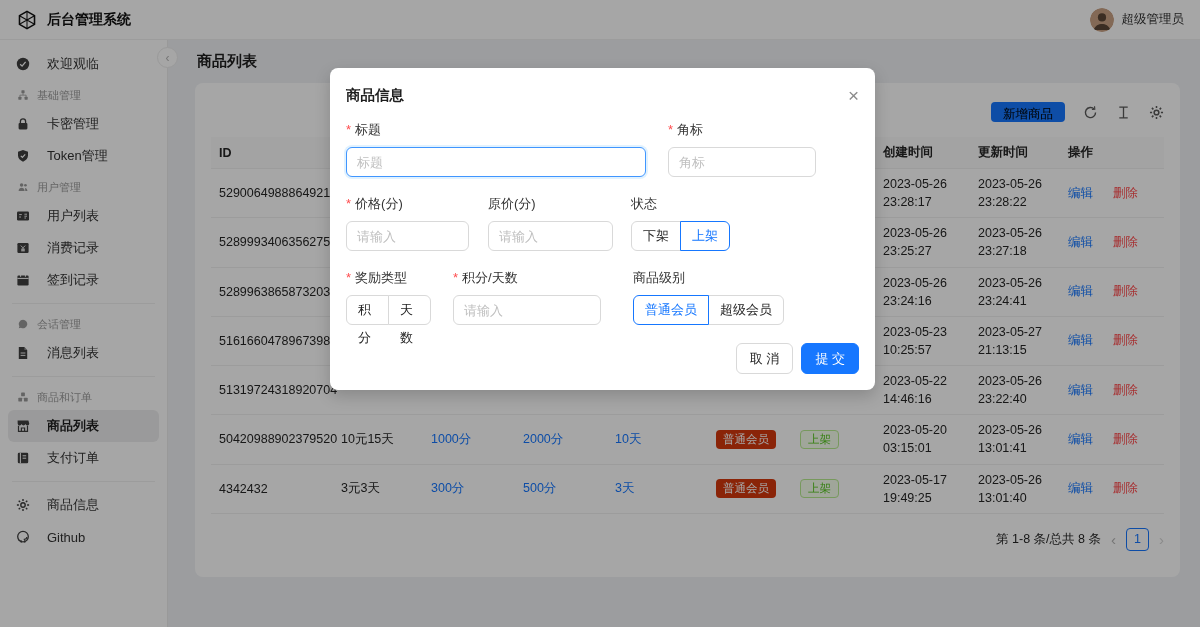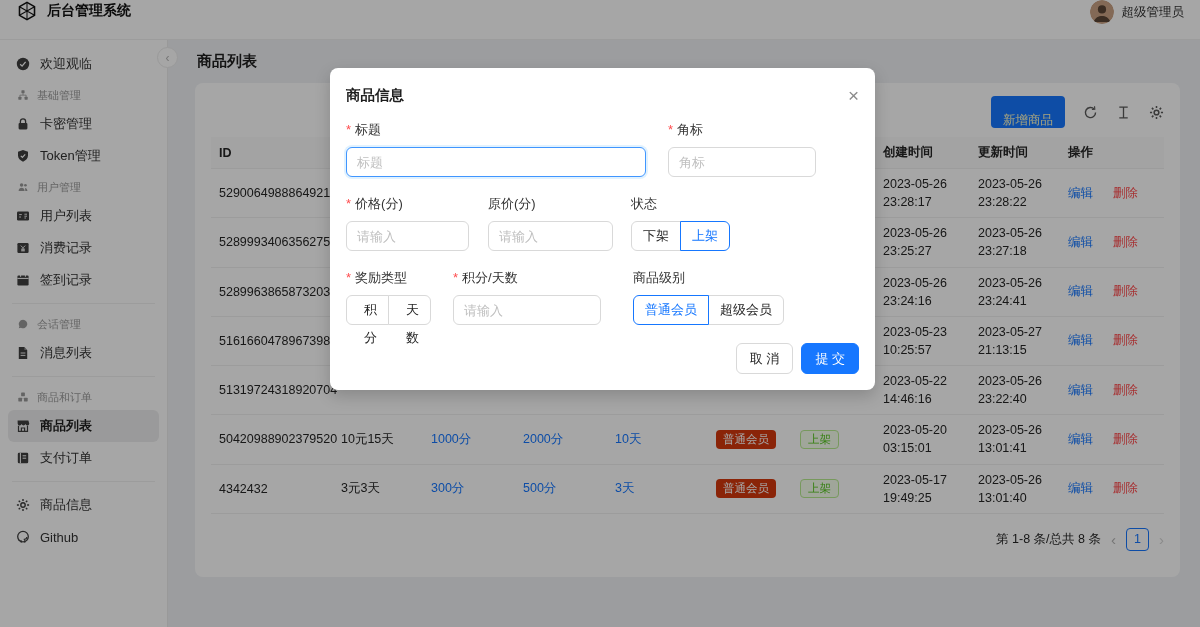--- a/index.html
+++ b/index.html
@@ -1,44 +1,44 @@
 <!DOCTYPE html>
 <html><head>
 <meta charset="utf-8">
 <style>
   * { margin:0; padding:0; box-sizing:border-box; }
   html,body { width:1200px; height:627px; overflow:hidden; }
   body { font-family:"Liberation Sans","DejaVu Sans",sans-serif; background:#f0f2f5; color:#262626; position:relative; }
 
   
-  .hdr { position:absolute; top:0; left:0; right:0; height:40px; background:#fff; display:flex; align-items:flex-start; justify-content:space-between; padding:0 16px; border-bottom:1px solid #f0f0f0; z-index:5; }
+  .hdr { position:absolute; top:0; left:0; right:0; height:40px; background:#fff; display:flex; align-items:center; justify-content:space-between; padding:0 16px; border-bottom:1px solid #f0f0f0; z-index:5; }
   .hdr-left { display:flex; align-items:center; gap:9px; }
   .hdr-title { font-size:14px; font-weight:700; color:#111; }
   .hdr-user { display:flex; align-items:center; gap:8px; cursor:pointer; }
   .hdr-user .name { font-size:12.5px; color:#333; }
   .avatar { width:24px; height:24px; border-radius:50%; overflow:hidden; display:inline-block; }
 
   
   .side { position:absolute; top:40px; left:0; bottom:0; width:168px; background:#fff; border-right:1px solid #ececec; padding-top:8px; z-index:4; }
-  .side-item { display:flex; align-items:center; gap:10px; height:32px; margin:0 8px; padding:0 8px; border-radius:6px; font-size:13px; color:#333; cursor:pointer; }
+  .side-item { display:flex; align-items:center; gap:17px; height:32px; margin:0 8px; padding:0 8px; border-radius:6px; font-size:13px; color:#333; cursor:pointer; }
   .side-item.active { background:#ededee; font-weight:600; color:#1f1f1f; }
   .side-section { display:flex; align-items:center; gap:7px; height:26px; margin:2px 8px 0; padding:0 8px; font-size:11px; color:#9a9a9a; }
   .side-section .side-icon { transform:scale(.78); }
   .side-icon { width:14px; height:14px; display:inline-flex; align-items:center; justify-content:center; color:#3f3f3f; flex:0 0 14px; }
   .side-section .side-icon { color:#9a9a9a; }
   .side-divider { height:1px; background:#f0f0f0; margin:7px 12px; }
 
   .collapse-btn { position:absolute; left:157px; top:47px; width:21px; height:21px; border-radius:50%; background:#fff; border:1px solid #ececec; color:#b5b5b5; display:flex; align-items:center; justify-content:center; font-size:12px; z-index:6; cursor:pointer; }
 
   
   .main { position:absolute; top:40px; left:168px; right:0; bottom:0; padding:8px 20px 0 27px; }
   .page-title { font-size:15px; font-weight:700; color:#1f1f1f; margin:4px 0 12px 2px; }
   .card { background:#fff; border-radius:8px; padding:14px 16px 12px; min-height:494px; }
   .card-toolbar { display:flex; justify-content:flex-end; align-items:center; gap:18px; height:30px; margin-bottom:10px; }
-  .btn-primary { background:#1677ff; color:#fef9c3; border:none; border-radius:4px; height:20px; padding:16px 12px; font-size:12.5px; cursor:pointer; font-family:inherit; }
+  .btn-primary { background:#1677ff; color:#000000; border:none; border-radius:4px; height:20px; padding:4px 12px; font-size:12.5px; cursor:pointer; font-family:inherit; }
   .tool-icon { width:15px; height:15px; color:#595959; display:inline-flex; cursor:pointer; }
 
   table { border-collapse:collapse; width:100%; table-layout:fixed; }
   thead th { background:#fafafa; font-size:12.5px; font-weight:700; color:#262626; text-align:left; padding:7px 8px; border-bottom:1px solid #f0f0f0;margin-top:48px; }
   tbody td { font-size:12.5px; color:#262626; padding:6px 8px; border-bottom:1px solid #f0f0f0; height:46px; vertical-align:middle; }
   th:nth-child(1), td:nth-child(1) { width:122px; }
   th:nth-child(2), td:nth-child(2) { width:90px; }
   th:nth-child(3), td:nth-child(3) { width:92px; }
   th:nth-child(4), td:nth-child(4) { width:92px; }
   th:nth-child(5), td:nth-child(5) { width:101px; }
@@ -73,21 +73,21 @@
   .inp::placeholder { color:#bfbfbf; }
   .inp.focused { border-color:#4096ff; box-shadow:0 0 0 2px rgba(5,145,255,.12); }
   .w-title { width:300px; }
   .w-badge { width:148px; margin-left:22px; }
   .w-price { width:123px; }
   .w-origin { width:125px; margin-left:19px; }
   .w-status { margin-left:18px; }
   .w-reward { width:85px; }
   .w-points { width:148px; margin-left:22px; }
   .w-level { margin-left:32px; }
-  .seg { display:inline-flex;text-align:right; }
+  .seg { display:inline-flex; }
   .seg-btn { height:30px; line-height:28px; padding:0 11px; border:1px solid #d9d9d9; background:#fff; font-size:13px; color:#262626; cursor:pointer; margin-left:-1px; position:relative; }
   .seg-btn:first-child { border-radius:6px 0 0 6px; margin-left:0; }
   .seg-btn:last-child { border-radius:0 6px 6px 0; }
   .seg-btn.selected { color:#1677ff; border-color:#1677ff; z-index:2; }
   .m-foot { display:flex; justify-content:flex-end; gap:8px; margin-top:6px; }
   .btn { height:31px; padding:0 13px; border-radius:6px; border:1px solid #d9d9d9; background:#fff; font-size:13px; color:#262626; cursor:pointer; font-family:inherit; }
   .btn.primary { background:#1677ff; border-color:#1677ff; color:#fff; }
 </style>
 </head>
 <body>

